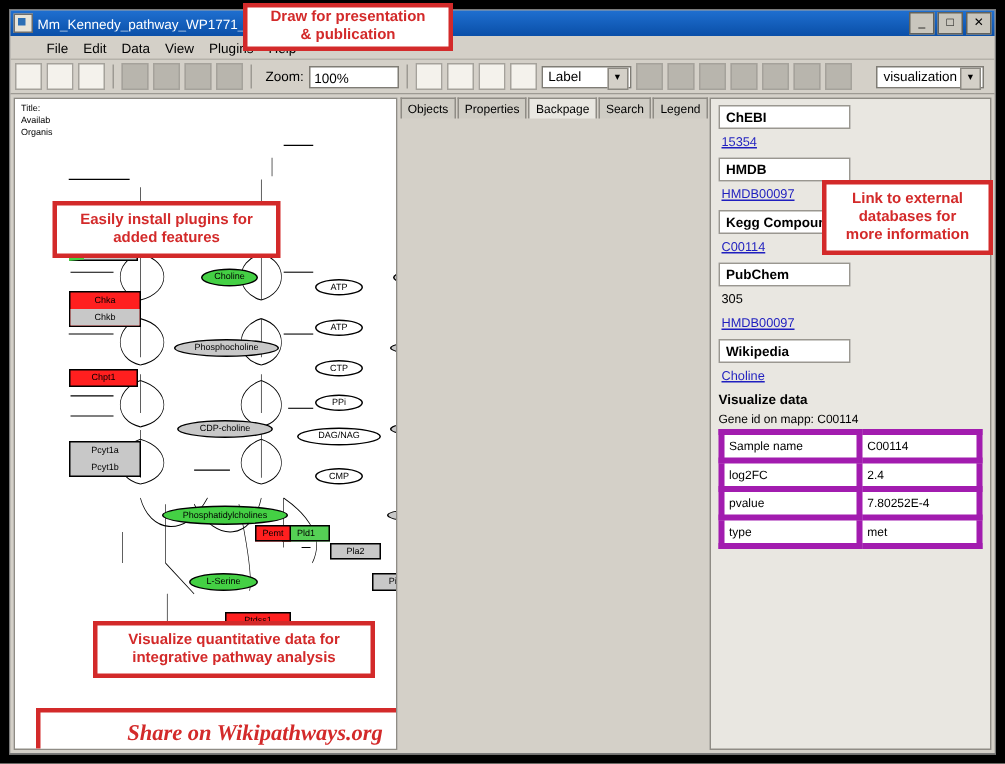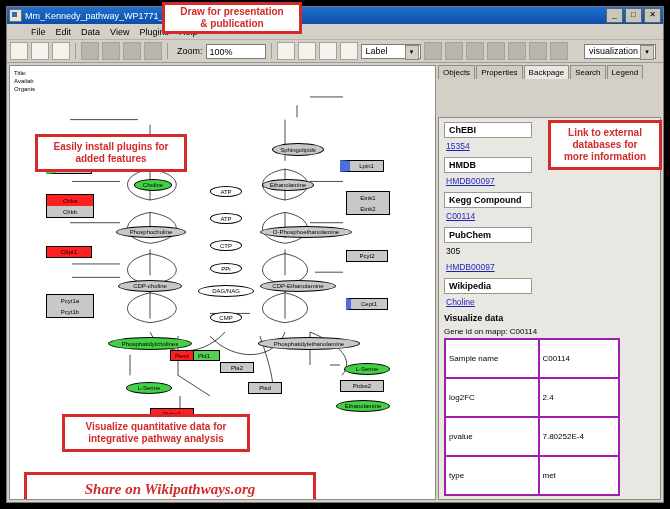--- a/index.html
+++ b/index.html
@@ -65,23 +65,22 @@
   }
   .combo.small{width:60px;}
   .combo.vis{width:72px;margin-left:auto;margin-right:4px;}
   
   .body{flex:1;display:flex;background:#d4d0c8;overflow:hidden;}
   .leftpane{
     width:425px;background:#fff;border:1px solid #8f8c85;margin:2px 1px 2px 2px;
     position:relative;overflow:hidden;
   }
   .rightpane{
-    flex:1;margin:2px 2px 2px 1px;display:flex;flex-direction:column;
+    flex:1;margin:2px 2px 2px 1px;display:flex;flex-direction:row;
     background:#d4d0c8;
-    gap:38px;
   }
   
   .tabs{display:flex;height:14px;font-size:8px;align-items:flex-end;}
   .tab{
     background:#cfccc4;border:1px solid #8f8c85;border-bottom:none;
     padding:1px 4px;margin-right:1px;line-height:11px;
   }
   .tab.active{background:#e9e7e1;font-weight:normal;}
   .rightcontent{
     flex:1;background:#e9e7e1;border:1px solid #8f8c85;overflow:hidden;
@@ -89,21 +88,21 @@
   }
   .sectbox{
     background:#fff;border:1px solid #9a9790;font-weight:bold;font-size:9px;
     padding:2px 4px;display:inline-block;min-width:78px;margin-bottom:2px;
   }
   .link{color:#1f1fbf;text-decoration:underline;font-size:8.5px;display:block;margin:1px 0 6px 2px;}
   .plain{font-size:8.5px;margin:1px 0 6px 2px;}
   .exprtitle{font-weight:bold;font-size:9px;margin:6px 0 4px 0;}
   .geneid{font-size:8px;margin-bottom:2px;}
   table.expr{border-collapse:collapse;font-size:8px;width:176px;}
-  table.expr td{border:2px solid #a21caf;padding:12px 3px;background:#fff;height:13px;}
+  table.expr td{border:4px solid #a21caf;padding:1px 3px;background:#fff;height:13px;}
   
   .statusbar{
     height:14px;background:#d4d0c8;border-top:1px solid #b5b2aa;
     display:flex;align-items:center;font-size:8px;padding:0 3px;
   }
   .statusbar .cell{
     border:1px solid #a9a69f;padding:0 4px;height:11px;line-height:11px;
     background:#d4d0c8;margin-right:2px;white-space:nowrap;
   }
   

